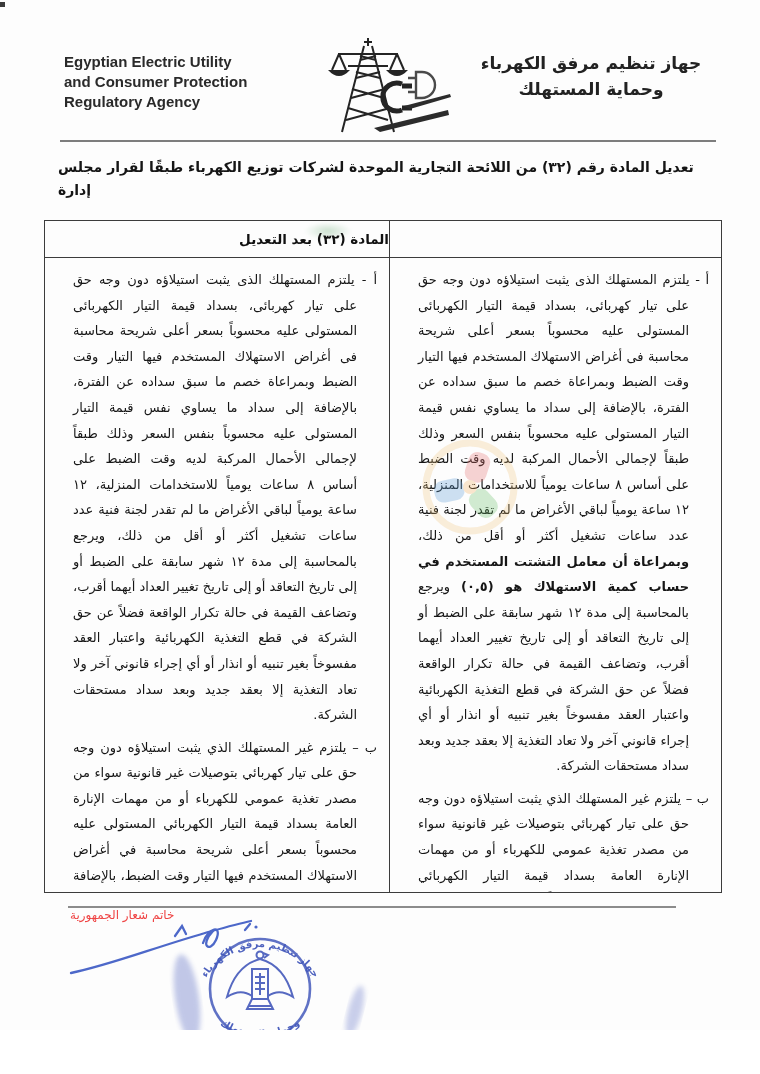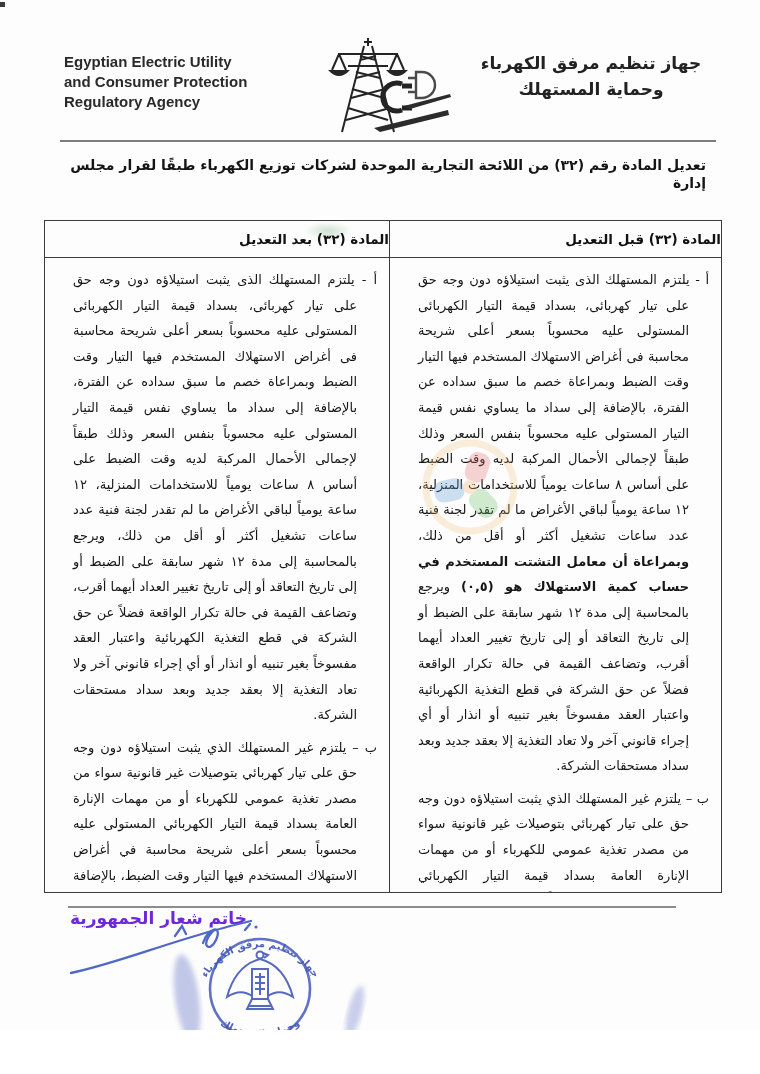--- a/index.html
+++ b/index.html
@@ -10,22 +10,22 @@
   
   .agency-en{position:absolute;left:64px;top:52px;width:260px;
              font-family:"Liberation Sans","DejaVu Sans",sans-serif;
              font-weight:bold;font-size:15px;line-height:20px;color:#2a2a2a;white-space:pre-line;}
   .logo{position:absolute;left:318px;top:34px;width:136px;height:104px;}
   .agency-ar{position:absolute;left:470px;top:50px;width:242px;text-align:center;direction:rtl;
              font-weight:bold;font-size:17px;line-height:26px;color:#222;}
   .header-rule{position:absolute;left:60px;top:140px;width:656px;height:2px;background:#7d7d7d;}
 
   
-  .doc-title{position:absolute;left:58px;top:156px;width:648px;direction:rtl;text-align:right;
-             font-weight:bold;font-size:14px;line-height:18px;color:#151515;}
+  .doc-title{position:absolute;left:58px;top:156px;width:648px;direction:rtl;text-align:left;
+             font-weight:bold;font-size:14px;line-height:23px;color:#151515;}
 
   
   .cmp-table{position:absolute;left:44px;top:220px;width:678px;height:673px;
              border:1.4px solid #3c3c3c;box-sizing:border-box;}
   .col-divider{position:absolute;left:344px;top:0;bottom:0;width:1.4px;background:#3c3c3c;}
   .thead-row{position:absolute;left:0;top:0;width:100%;height:37px;border-bottom:1.4px solid #3c3c3c;box-sizing:border-box;}
   .th{position:absolute;top:0;height:37px;line-height:37px;text-align:right;direction:rtl;
       font-weight:bold;font-size:13.5px;color:#111;}
   .th-after{left:0;width:344px;}
   .th-before{left:345px;right:0;}
@@ -37,21 +37,21 @@
   .cell b{font-weight:bold;}
 
   
   .smudge-green{position:absolute;left:296px;top:219px;width:64px;height:24px;border-radius:50%;
         background:radial-gradient(closest-side,rgba(120,180,130,0.38),rgba(120,180,130,0) 75%);
         filter:blur(1.5px);pointer-events:none;}
   .watermark{position:absolute;left:420px;top:437px;width:100px;height:100px;opacity:.5;pointer-events:none;}
 
   
   .footer-rule{position:absolute;left:68px;top:906px;width:608px;height:2px;background:#8c8c8c;}
-  .seal-label{position:absolute;left:70px;top:908px;direction:rtl;font-weight:bold;font-size:17px;color:#6d28d9;}
+  .seal-label{position:absolute;left:70px;top:908px;direction:rtl;font-weight:normal;font-size:12px;color:#ef4444;}
   .footer-art{position:absolute;left:55px;top:903px;width:420px;height:171px;pointer-events:none;}
   .stamp-text{font-family:"DejaVu Sans",sans-serif;font-weight:bold;}
 </style>
 </head>
 <body>
 
 <div class="page">
   <div class="speck"></div>
 
   <div class="agency-en">Egyptian Electric Utility
@@ -96,21 +96,20 @@
 
   <div class="doc-title">
     <div>تعديل المادة رقم (٣٢) من اللائحة التجارية الموحدة لشركات توزيع الكهرباء طبقًا لقرار مجلس إدارة</div>
   </div>
 
   <div class="smudge-green"></div>
 
   <div class="cmp-table">
     <div class="thead-row">
       <div class="th th-after">المادة (٣٢) بعد التعديل</div>
-      <div class="th th-before">المادة (٣٢) قبل التعديل</div>
     </div>
     <div class="col-divider"></div>
 
     <div class="cell cell-before">
       <p class="para"><span>أ - يلتزم المستهلك الذى يثبت استيلاؤه دون وجه حق على تيار كهربائى، بسداد قيمة التيار الكهربائى المستولى عليه محسوباً بسعر أعلى شريحة محاسبة فى أغراض الاستهلاك المستخدم فيها التيار وقت الضبط وبمراعاة خصم ما سبق سداده عن الفترة، بالإضافة إلى سداد ما يساوي نفس قيمة التيار المستولى عليه محسوباً بنفس السعر وذلك طبقاً لإجمالى الأحمال المركبة لديه وقت الضبط على أساس ٨ ساعات يومياً للاستخدامات المنزلية، ١٢ ساعة يومياً لباقي الأغراض ما لم تقدر لجنة فنية عدد ساعات تشغيل أكثر أو أقل من ذلك، </span><b>وبمراعاة أن معامل التشتت المستخدم في حساب كمية الاستهلاك هو (٠,٥)</b><span> ويرجع بالمحاسبة إلى مدة ١٢ شهر سابقة على الضبط أو إلى تاريخ التعاقد أو إلى تاريخ تغيير العداد أيهما أقرب، وتضاعف القيمة في حالة تكرار الواقعة فضلاً عن حق الشركة في قطع التغذية الكهربائية واعتبار العقد مفسوخاً بغير تنبيه أو انذار أو أي إجراء قانوني آخر ولا تعاد التغذية إلا بعقد جديد وبعد سداد مستحقات الشركة.</span></p>
       <p class="para">ب – يلتزم غير المستهلك الذي يثبت استيلاؤه دون وجه حق على تيار كهربائي بتوصيلات غير قانونية سواء من مصدر تغذية عمومي للكهرباء أو من مهمات الإنارة العامة بسداد قيمة التيار الكهربائي المستولى عليه محسوباً بسعر أعلى شريحة محاسبة في</p>
     </div>
 
     <div class="cell cell-after">
       <p class="para">أ - يلتزم المستهلك الذى يثبت استيلاؤه دون وجه حق على تيار كهربائى، بسداد قيمة التيار الكهربائى المستولى عليه محسوباً بسعر أعلى شريحة محاسبة فى أغراض الاستهلاك المستخدم فيها التيار وقت الضبط وبمراعاة خصم ما سبق سداده عن الفترة، بالإضافة إلى سداد ما يساوي نفس قيمة التيار المستولى عليه محسوباً بنفس السعر وذلك طبقاً لإجمالى الأحمال المركبة لديه وقت الضبط على أساس ٨ ساعات يومياً للاستخدامات المنزلية، ١٢ ساعة يومياً لباقي الأغراض ما لم تقدر لجنة فنية عدد ساعات تشغيل أكثر أو أقل من ذلك، ويرجع بالمحاسبة إلى مدة ١٢ شهر سابقة على الضبط أو إلى تاريخ التعاقد أو إلى تاريخ تغيير العداد أيهما أقرب، وتضاعف القيمة في حالة تكرار الواقعة فضلاً عن حق الشركة في قطع التغذية الكهربائية واعتبار العقد مفسوخاً بغير تنبيه أو انذار أو أي إجراء قانوني آخر ولا تعاد التغذية إلا بعقد جديد وبعد سداد مستحقات الشركة.</p>

